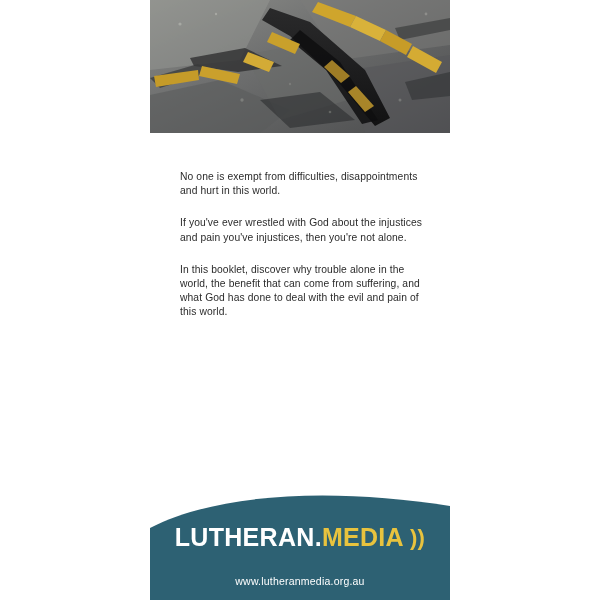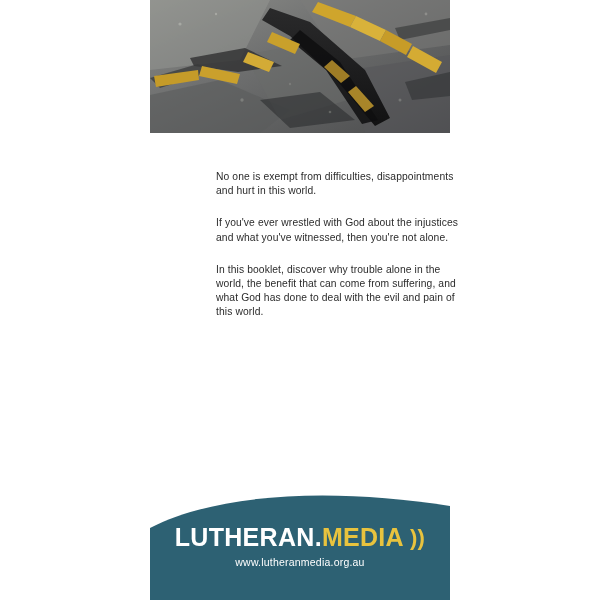--- a/index.html
+++ b/index.html
@@ -35,21 +35,20 @@
     width: 300px;
     height: 133px;
   }
 
   
   .copy {
     position: absolute;
     left: 180px;
     top: 170px;
     width: 244px;
-    margin-left: 36px;
   }
 
   .copy p {
     margin: 0 0 18px 0;
     font-size: 10.3px;
     line-height: 14.2px;
     color: #2b2b2b;
     letter-spacing: 0.01em;
   }
 
@@ -112,21 +111,21 @@
     margin-left: 6px;
     color: #e8c33e;
     font-size: 22px;
     font-weight: bold;
     vertical-align: baseline;
     position: relative;
     top: -1px;
   }
 
   .logo-url {
-    margin-top: 6px;
+    margin-top: 25px;
     font-size: 10.5px;
     color: #ffffff;
     letter-spacing: 0.02em;
   }
 </style>
 </head>
 <body>
 
 <div class="page">
 
@@ -177,21 +176,21 @@
       <circle cx="250" cy="100" r="1.5" fill="#8b8c88" opacity="0.6"></circle>
       <circle cx="180" cy="112" r="1.3" fill="#7d7e7a" opacity="0.6"></circle>
       <circle cx="92" cy="100" r="1.7" fill="#9a9b96" opacity="0.5"></circle>
       <circle cx="276" cy="14" r="1.4" fill="#a9aaa5" opacity="0.5"></circle>
       <circle cx="140" cy="84" r="1.2" fill="#8e8f8b" opacity="0.5"></circle>
     </svg>
   </div>
 
   <div class="copy">
     <p>No one is exempt from difficulties, disappointments and hurt in this world.</p>
-    <p>If you've ever wrestled with God about the injustices and what you've witnessed, then you're not alone.</p>
+    <p>If you've ever wrestled with God about the injustices and pain you've injustices, then you're not alone.</p>
     <p>In this booklet, discover why trouble alone in the world, the benefit that can come from suffering, and what God has done to deal with the evil and pain of this world.</p>
   </div>
 
   <div class="footer">
     <div class="footer-shape">
       <svg viewBox="0 0 300 110" preserveAspectRatio="none">
         <path d="M0,38 C70,2 185,-2 300,16 L300,110 L0,110 Z" fill="#2d6173"></path>
       </svg>
     </div>
 

